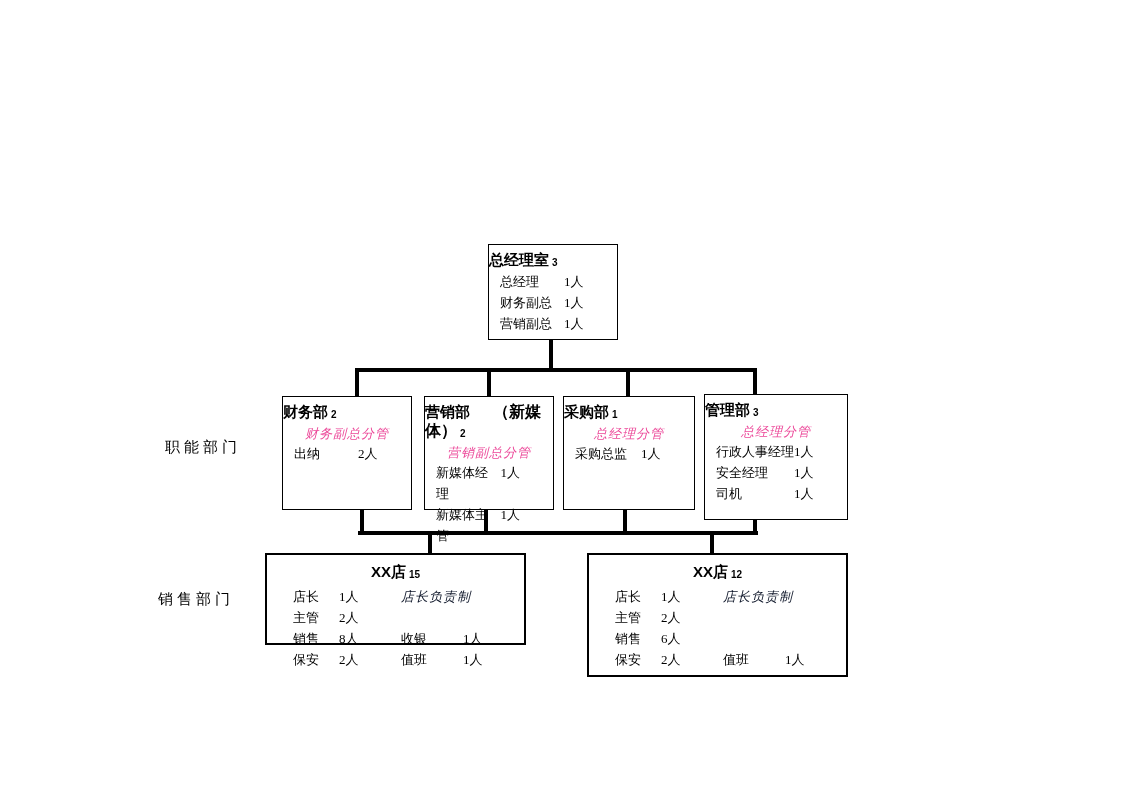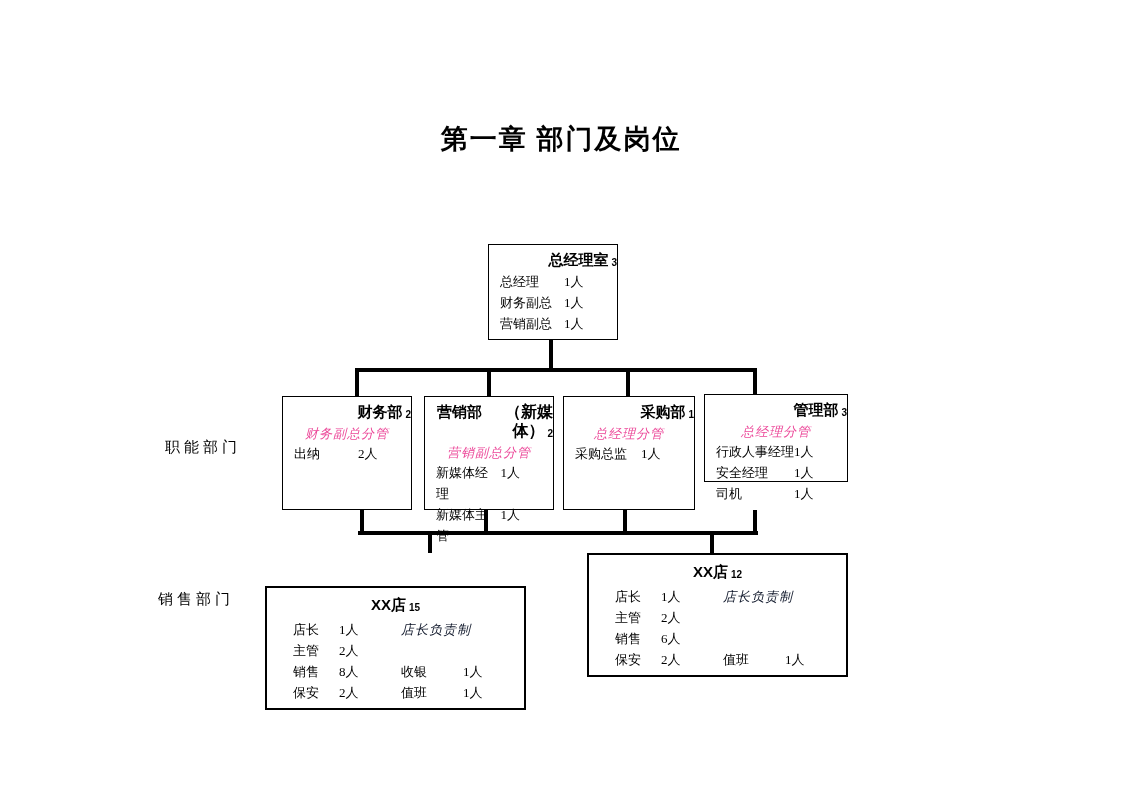--- a/index.html
+++ b/index.html
@@ -18,21 +18,21 @@
   .side-label { position:absolute; font-size:15px; letter-spacing:4px;
                 font-family:Liberation Sans, sans-serif; }
   .side-label.functional { left:165px; top:438px; }
   .side-label.sales      { left:158px; top:590px; }
 
   
   .conn { position:absolute; background:#000; }
 
   
   .node { position:absolute; border:1px solid #000; background:#fff; }
-  .node-title { text-align:right; font-family:"Liberation Sans", sans-serif;
+  .node-title { text-align:left; font-family:"Liberation Sans", sans-serif;
                 font-weight:bold; font-size:15px; margin-top:5px; line-height:19px; }
   .hc { font-size:10px; font-weight:bold; margin-left:3px; position:relative; top:1px; }
   .suffix { font-size:16px; font-weight:bold;margin-left:23px; }
   .supervisor { text-align:center; color:#ec4899; font-style:italic; font-size:13px;
                 line-height:18px; margin-top:2px; letter-spacing:1px; }
   .role-row { display:flex; justify-content:space-between; padding:0 11px;
               font-size:13px; line-height:21px; }
   .role-row .rc { width:42px; text-align:left; }
   .root-box .role-row:first-of-type { margin-top:3px; }
 
@@ -42,21 +42,20 @@
                  font-weight:bold; font-size:15px; margin-top:7px; line-height:19px; }
   .store-grid { margin-top:3px; padding-left:26px; font-size:13px; }
   .store-row { display:grid; grid-template-columns:46px 62px 62px auto; line-height:21px; }
   .store-note { color:#0f172a; font-style:italic; grid-column:3 / span 2; letter-spacing:1px; }
 </style>
 </head>
 <body>
 
 <div class="page">
 
-  <div class="doc-title">第一章 部门及岗位</div>
   <div class="side-label functional">职能部门</div>
   <div class="side-label sales">销售部门</div>
 
   <div class="conn" style="left:549px; top:340px; width:4px; height:32px;"></div>
   <div class="conn" style="left:355px; top:368px; width:402px; height:4px;"></div>
   <div class="conn" style="left:355px; top:372px; width:4px; height:25px;"></div>
   <div class="conn" style="left:487px; top:372px; width:4px; height:25px;"></div>
   <div class="conn" style="left:626px; top:372px; width:4px; height:25px;"></div>
   <div class="conn" style="left:753px; top:372px; width:4px; height:23px;"></div>
   <div class="conn" style="left:360px; top:510px; width:4px; height:24px;"></div>
@@ -115,40 +114,40 @@
     <div class="node-title">
       <span>采购部</span><span class="hc">1</span>
     </div>
     <div class="supervisor">总经理分管</div>
     <div class="role-row">
       <span class="rt">采购总监</span>
       <span class="rc">1人</span>
     </div>
   </div>
 
-  <div class="node" style="left:704px; top:394px; width:144px; height:88px;">
+  <div class="node" style="left:704px; top:394px; width:144px; height:126px;">
     <div class="node-title">
       <span>管理部</span><span class="hc">3</span>
     </div>
     <div class="supervisor">总经理分管</div>
     <div class="role-row">
       <span class="rt">行政人事经理</span>
       <span class="rc">1人</span>
     </div>
     <div class="role-row">
       <span class="rt">安全经理</span>
       <span class="rc">1人</span>
     </div>
     <div class="role-row">
       <span class="rt">司机</span>
       <span class="rc">1人</span>
     </div>
   </div>
 
-  <div class="node store" style="left:265px; top:586px; width:261px; height:124px;">
+  <div class="node store" style="left:265px; top:553px; width:261px; height:92px;">
     <div class="store-title">
       <span>XX店</span><span class="hc">15</span>
     </div>
     <div class="store-grid">
       <div class="store-row">
         <span>店长</span>
         <span>1人</span>
         <span class="store-note">店长负责制</span>
       </div>
       <div class="store-row">

